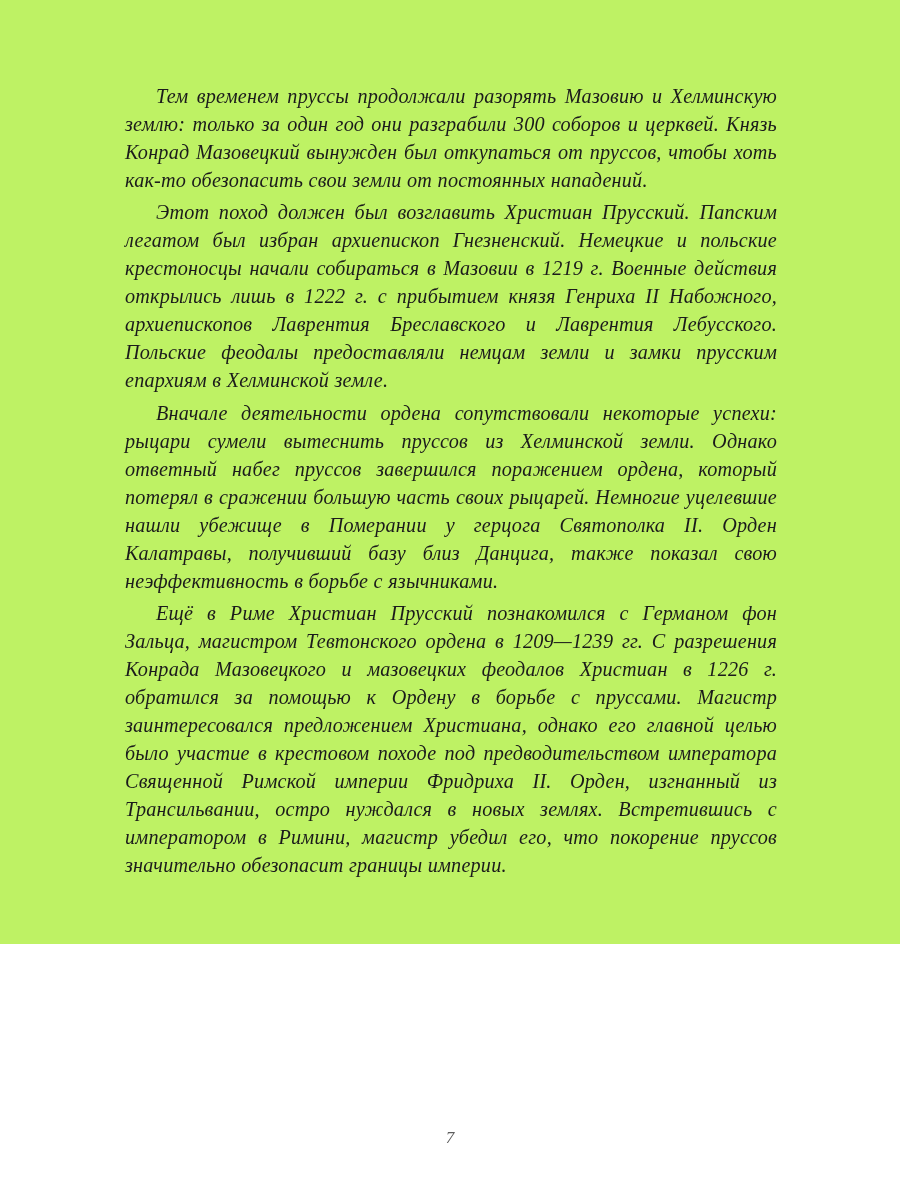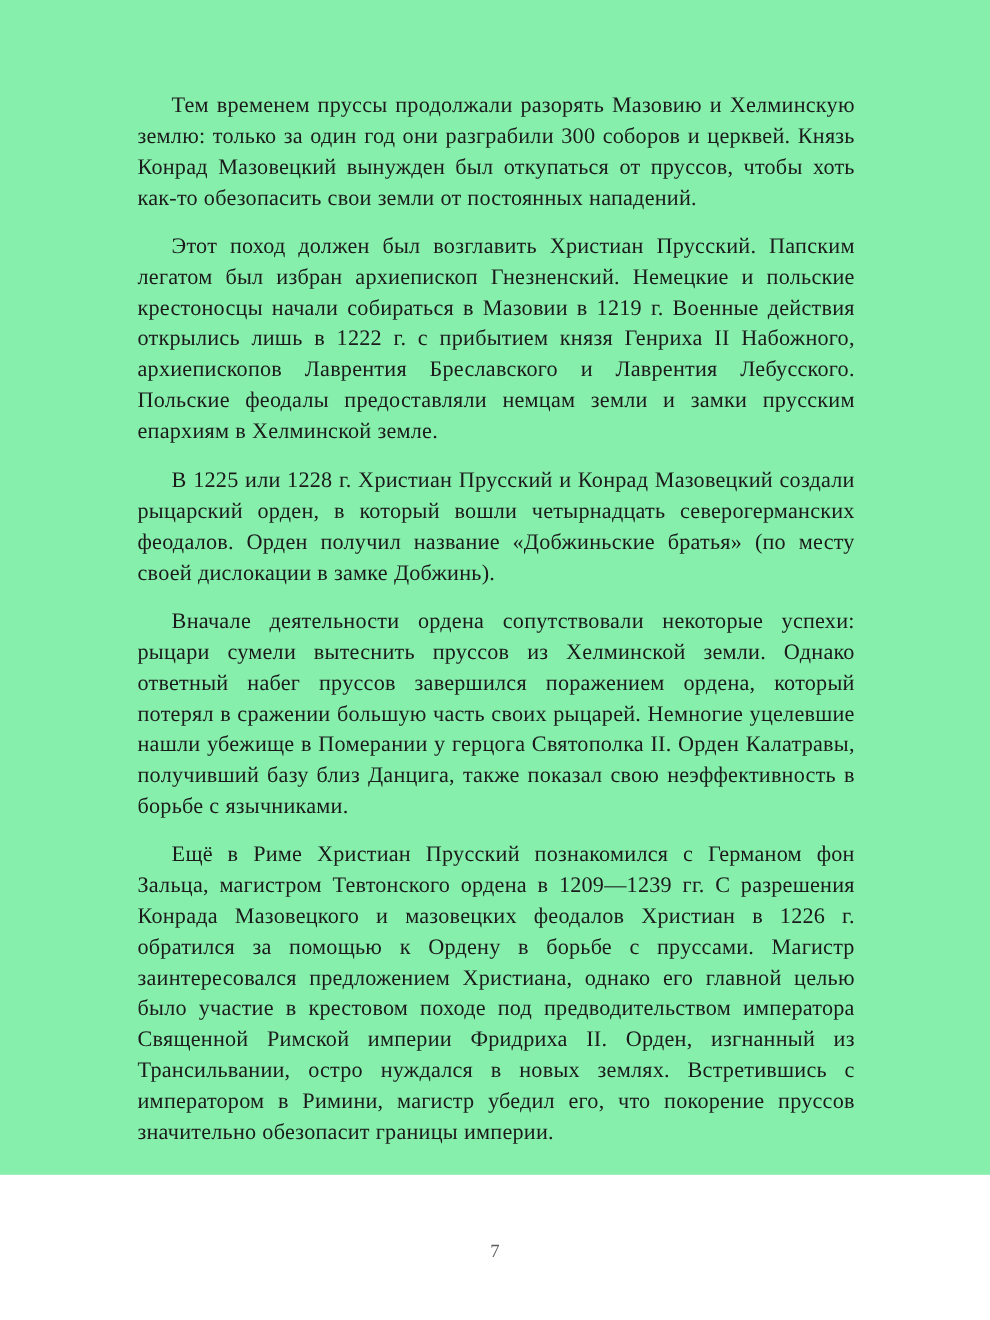--- a/index.html
+++ b/index.html
@@ -13,23 +13,24 @@
     height: 1200px;
     overflow: hidden;
     font-family: "Liberation Serif", "DejaVu Serif", serif;
     color: #1a1a1a;
     -webkit-font-smoothing: antialiased;
   }
 
   .page {
     position: relative;
     width: 900px;
-    height: 1068px;
-    background: #86efac;
+    height: 944px;
+    background: #bef264;
     box-sizing: border-box;
+    font-style: italic;
   }
 
   .text-column {
     position: absolute;
     left: 125px;
     top: 82px;
     width: 652px;
   }
 
   .para {
@@ -39,21 +40,21 @@
     text-justify: inter-word;
     font-size: 20.2px;
     line-height: 28.05px;
     letter-spacing: 0.01em;
     word-spacing: 0.01em;
     hyphens: manual;
     color: #1b1b1b;
   }
 
   .para + .para {
-    margin-top: 16px;
+    margin-top: 4px;
   }
 
   
   .para:last-of-type {
     text-align-last: left;
   }
 
   .folio {
     position: absolute;
     left: 0;
@@ -67,20 +68,19 @@
   }
 </style>
 </head>
 <body>
 
 <div class="page">
 
   <div class="text-column">
     <p class="para">Тем временем пруссы продолжали разорять Мазовию и Хелминскую землю: только за один год они разграбили 300 соборов и церквей. Князь Конрад Мазовецкий вынужден был откупаться от пруссов, чтобы хоть как-то обезопасить свои земли от постоянных нападений.</p>
     <p class="para">Этот поход должен был возглавить Христиан Прусский. Папским легатом был избран архиепископ Гнезненский. Немецкие и польские крестоносцы начали собираться в Мазовии в 1219 г. Военные действия открылись лишь в 1222 г. с прибытием князя Генриха II Набожного, архиепископов Лаврентия Бреславского и Лаврентия Лебусского. Польские феодалы предоставляли немцам земли и замки прусским епархиям в Хелминской земле.</p>
-    <p class="para">В 1225 или 1228 г. Христиан Прусский и Конрад Мазовецкий создали рыцарский орден, в который вошли четырнадцать северогерманских феодалов. Орден получил название «Добжиньские братья» (по месту своей дислокации в замке Добжинь).</p>
     <p class="para">Вначале деятельности ордена сопутствовали некоторые успехи: рыцари сумели вытеснить пруссов из Хелминской земли. Однако ответный набег пруссов завершился поражением ордена, который потерял в сражении большую часть своих рыцарей. Немногие уцелевшие нашли убежище в Померании у герцога Святополка II. Орден Калатравы, получивший базу близ Данцига, также показал свою неэффективность в борьбе с язычниками.</p>
     <p class="para">Ещё в Риме Христиан Прусский познакомился с Германом фон Зальца, магистром Тевтонского ордена в 1209—1239 гг. С разрешения Конрада Мазовецкого и мазовецких феодалов Христиан в 1226 г. обратился за помощью к Ордену в борьбе с пруссами. Магистр заинтересовался предложением Христиана, однако его главной целью было участие в крестовом походе под предводительством императора Священной Римской империи Фридриха II. Орден, изгнанный из Трансильвании, остро нуждался в новых землях. Встретившись с императором в Римини, магистр убедил его, что покорение пруссов значительно обезопасит границы империи.</p>
   </div>
 
   <div class="folio">7</div>
 
 </div>
 
 </body></html>

